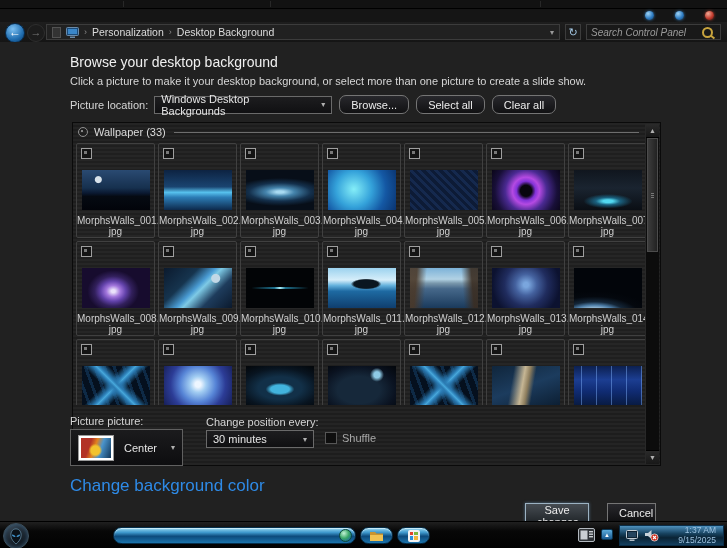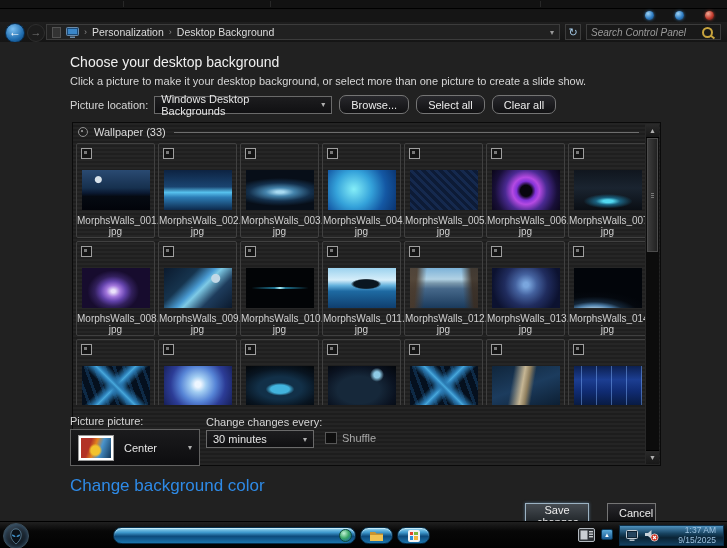--- a/index.html
+++ b/index.html
@@ -71,21 +71,21 @@
   .sb-btn{position:absolute;left:0;right:0;height:13px;background:linear-gradient(#2a2a2a,#181818);color:#b0b0b0;
           font-size:7px;text-align:center;line-height:13px;}
   .sb-btn.up{top:0;border-bottom:1px solid #000;}
   .sb-btn.down{bottom:0;border-top:1px solid #000;}
   .sb-thumb{position:absolute;left:1px;right:1px;top:14px;height:112px;border:1px solid #4c4c4c;
             background:linear-gradient(90deg,#3c3c3c,#222);}
   .sb-thumb::after{content:"";position:absolute;left:3px;right:3px;top:50%;height:1px;background:#777;box-shadow:0 2px 0 #777,0 -2px 0 #777;}
 
   
   .pp-label{position:absolute;left:70px;top:373px;font-size:11px;}
-  .pp-select{position:absolute;left:70px;top:387px;width:130px;height:37px;background:linear-gradient(#1b1b1d,#0d0d0f);
+  .pp-select{position:absolute;left:70px;top:387px;width:113px;height:37px;background:linear-gradient(#1b1b1d,#0d0d0f);
              border:1px solid #606060;display:flex;align-items:center;padding:0 7px;box-sizing:border-box;font-size:11px;color:#e6e6e6;}
   .pp-frame{width:36px;height:26px;background:#fff;border:1px solid #9a9a9a;padding:2px;box-sizing:border-box;flex:0 0 auto;}
   .pp-img{width:100%;height:100%;}
   .pp-select .pp-val{margin-left:10px;}
   .pp-select .dd{margin-left:auto;color:#b0b0b0;font-size:8px;}
   .cpe-label{position:absolute;left:206px;top:374px;font-size:11px;}
   .cpe-select{position:absolute;left:206px;top:388px;width:108px;}
   .shuffle{position:absolute;left:325px;top:390px;display:flex;align-items:center;gap:5px;font-size:11px;color:#a8a8a8;}
   .shuffle-box{width:10px;height:10px;background:#0e0e0e;border:1px solid #565656;}
   .link{position:absolute;left:70px;top:434px;font-size:17px;cursor:pointer;}
@@ -152,21 +152,21 @@
       <span class="addr-chevron">▾</span>
     </div>
     <div class="refresh"><span>↻</span></div>
     <div class="searchbox">
       <input placeholder="Search Control Panel" style="">
       <span class="mag"></span>
     </div>
   </div>
 
   <div class="content">
-    <h1 class="page-title">Choose your desktop background</h1>
+    <h1 class="page-title">Browse your desktop background</h1>
     <p class="subtitle">Click a picture to make it your desktop background, or select more than one picture to create a slide show.</p>
 
     <div class="loc-row">
       <span class="lbl">Picture location:</span>
       <div class="select loc-select">
         <span>Windows Desktop Backgrounds</span>
         <span class="dd">▾</span>
       </div>
       <button class="btn">Browse...</button>
       <button class="btn">Select all</button>
@@ -309,21 +309,21 @@
 
     <span class="pp-label">Picture picture:</span>
     <div class="pp-select">
       <span class="pp-frame">
         <span class="pp-img" style="display: block; background: radial-gradient(circle at 48% 62%, rgb(242, 194, 44) 0px, rgb(242, 194, 44) 22%, rgba(242, 194, 44, 0) 34%), linear-gradient(110deg, rgb(178, 50, 38) 0px, rgb(178, 50, 38) 30%, rgb(226, 130, 30) 46%, rgb(74, 148, 204) 64%, rgb(18, 54, 88) 100%);"></span>
       </span>
       <span class="pp-val">Center</span>
       <span class="dd">▾</span>
     </div>
 
-    <span class="cpe-label">Change changes every:</span>
+    <span class="cpe-label">Change position every:</span>
     <div class="select cpe-select">
       <span>30 minutes</span>
       <span class="dd">▾</span>
     </div>
 
     <div class="shuffle">
       <span class="shuffle-box"></span>
       <span>Shuffle</span>
     </div>
 

